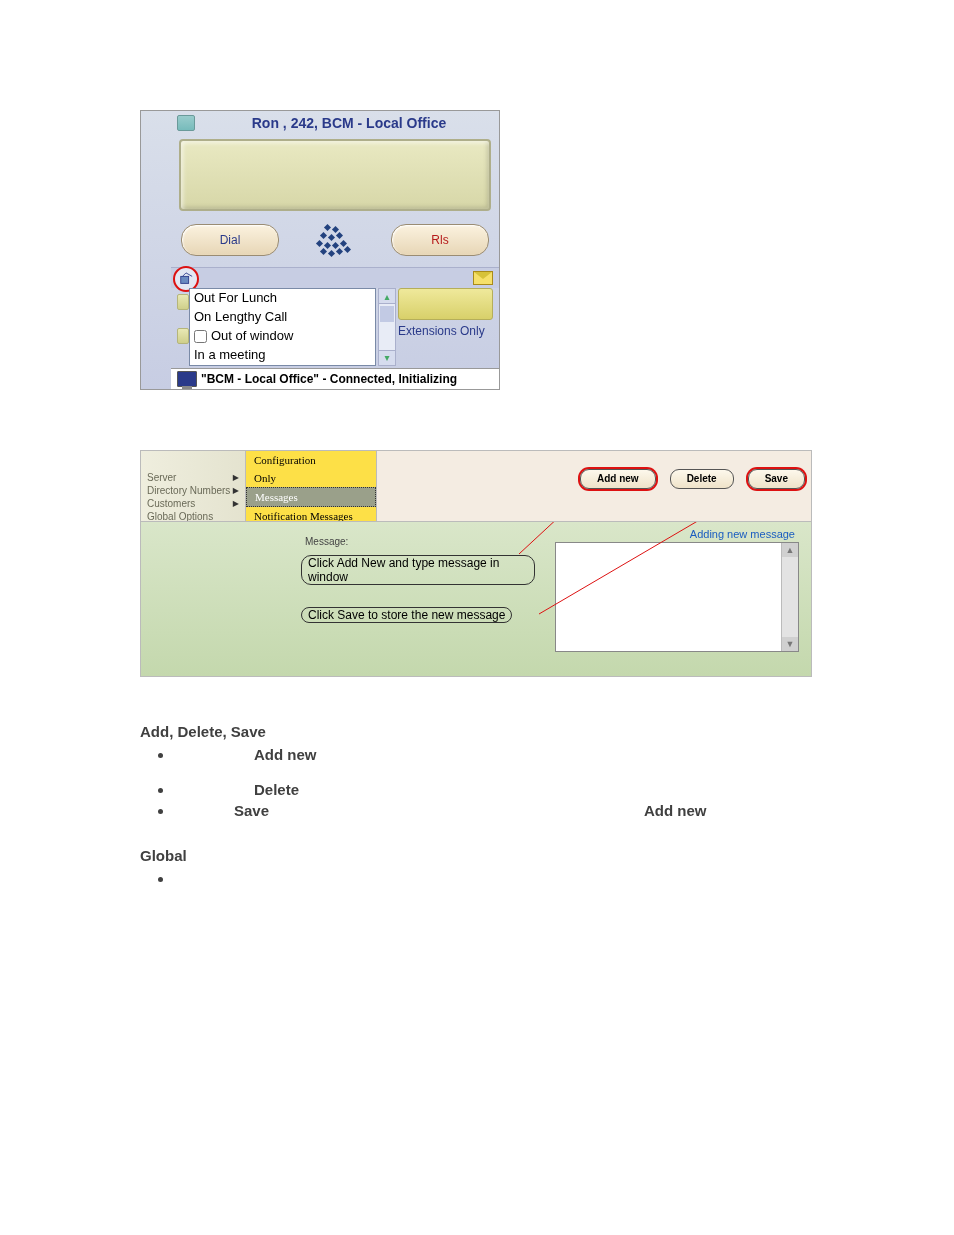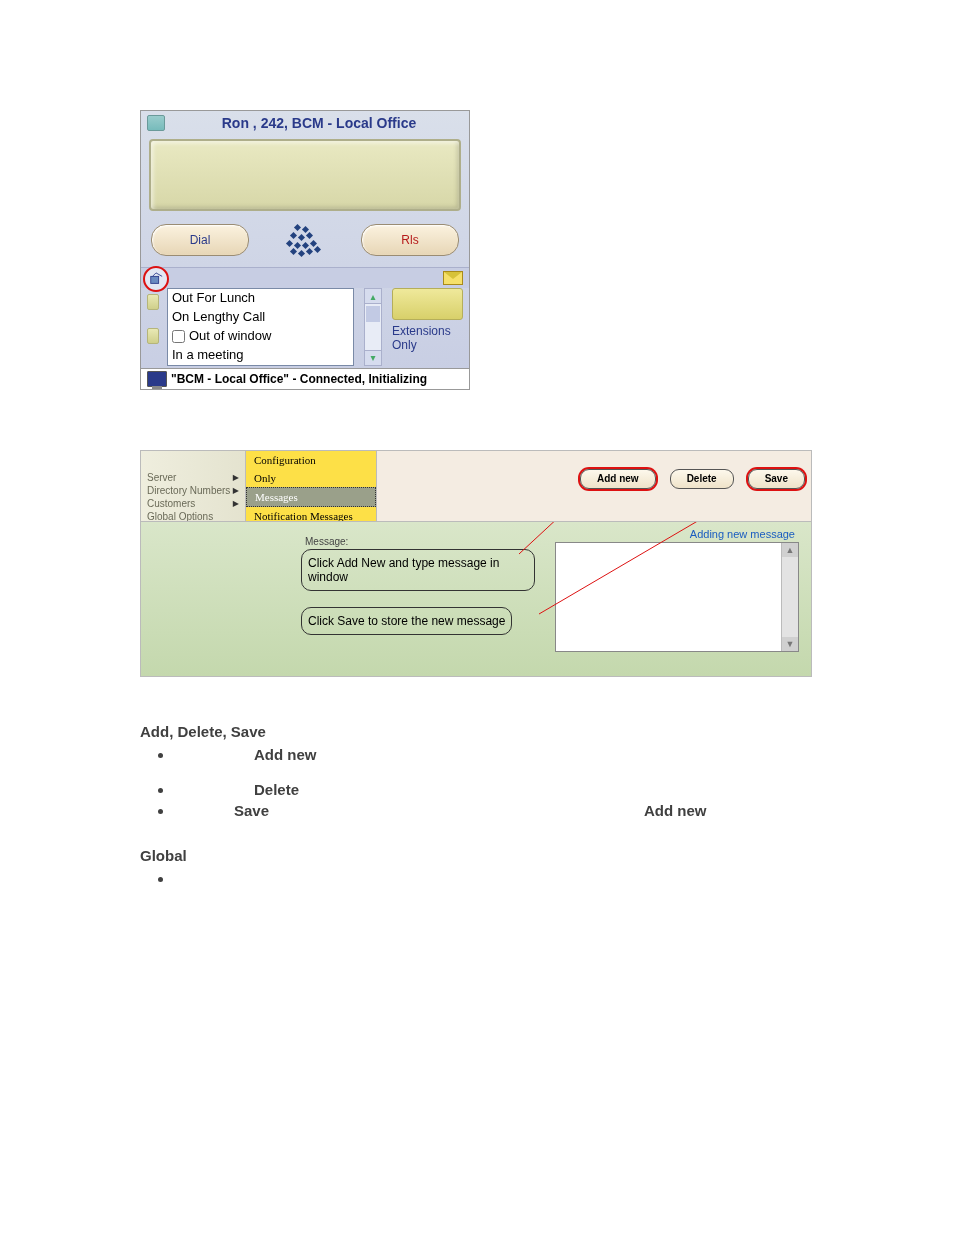--- a/index.html
+++ b/index.html
@@ -14,20 +14,21 @@
   }
 
   
   .fig1 {
     width: 328px;
     background: linear-gradient(#d9dfea, #c7cde3);
     border: 1px solid #999;
     position: relative;
     font-family: "MS Sans Serif", Tahoma, sans-serif;
     font-size: 12px;
+    padding-left: 30px;
   }
   .fig1-titlebar {
     display: flex;
     align-items: center;
     padding: 4px 6px;
     gap: 10px;
   }
   .fig1-titlebar .sys-icon {
     width: 16px; height: 14px;
     background: linear-gradient(#9cc, #7bb);
@@ -97,21 +98,21 @@
   .mail-icon::before {
     content:""; position:absolute; left:0; top:0; width:0; height:0;
     border-left: 9px solid transparent; border-right: 9px solid transparent;
     border-top: 7px solid #d7c23a;
   }
   .fig1-bottom {
     position: relative;
     display: flex;
     align-items: flex-start;
     padding: 0 6px 2px 6px;
-    gap: 10px;
+    gap: 2px;
   }
   .vbar { width: 10px; align-self: stretch; display:flex; flex-direction:column; gap:18px; padding-top:6px;}
   .vbar i { display:block; width:10px; height:14px; background:linear-gradient(#e9e9b5,#cfcf8a); border:1px solid #b5b57a; border-radius:2px;}
   .status-list {
     background: #fff;
     border: 1px solid #7a8aa7;
     width: 185px;
     font-size: 13px;
     line-height: 1.3;
   }
@@ -204,23 +205,23 @@
   .fig2-panel {
     background: linear-gradient(#d9e6c9,#c4d8ad);
     border-top:1px solid #bbb;
     padding: 14px 10px 20px 160px;
     position: relative;
     min-height: 120px;
   }
   .msg-label { font-size:10px; color:#444; margin-left:4px;}
   .callout {
     border:1px solid #333; border-radius:10px;
-    padding:6px 6px; font-size:12px; background:transparent;
+    padding:0 6px; font-size:12px; background:transparent;
     display:inline-block;
-    margin-top:2px;
+    margin-top:8px;
   }
   .adding {
     position:absolute; right:16px; top:6px;
     color:#1a5dc0; font-size:11px;
   }
   .msg-box {
     position:absolute; right:12px; top:20px;
     width:242px; height:108px;
     background:#fff; border:1px solid #888;
   }

